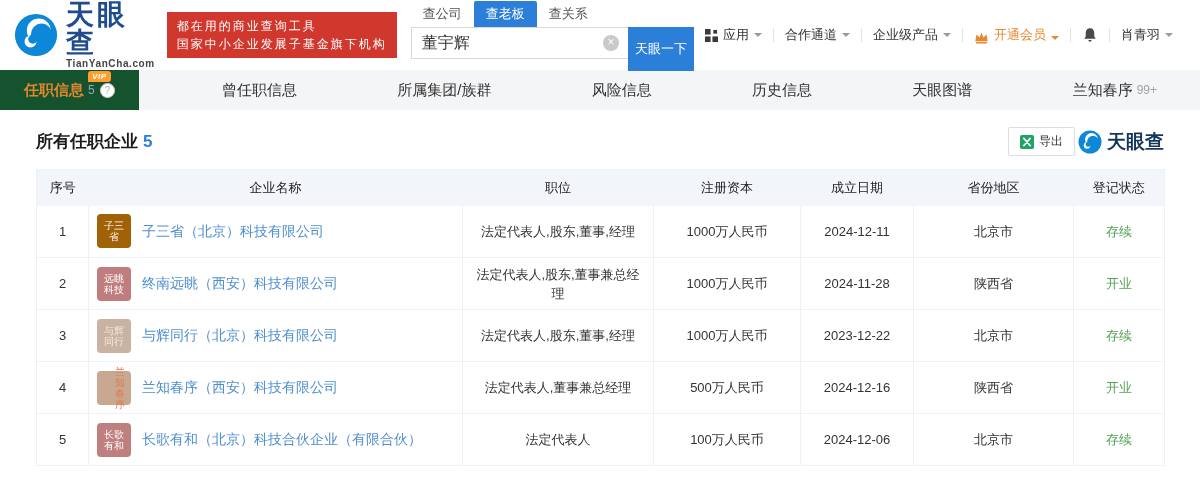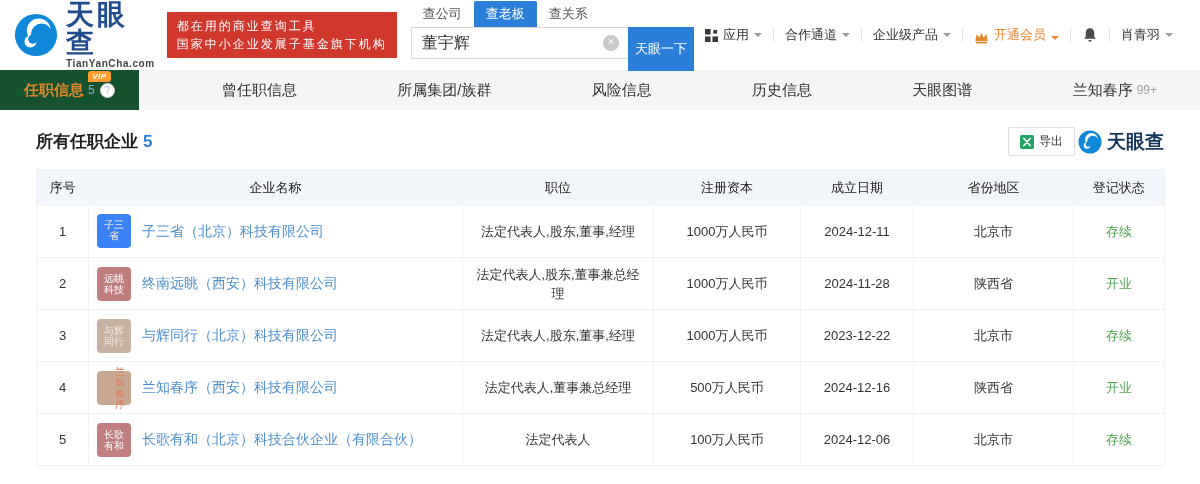--- a/index.html
+++ b/index.html
@@ -268,21 +268,21 @@
         <th>成立日期</th>
         <th>省份地区</th>
         <th>登记状态</th>
       </tr>
     </thead>
     <tbody id="rows-body">
   <tr>
     <td>1</td>
     <td class="company-cell">
       <div class="company-inner">
-        <span class="co-icon" style="background: #3b82f6; color: rgb(253, 243, 236); font-family: Liberation Mono, monospace;">
+        <span class="co-icon" style="background: #a16207; color: rgb(253, 243, 236);">
           <span class="l1">子三</span>
           <span class="l2">省</span>
         </span>
         <a class="co-link">子三省（北京）科技有限公司</a>
       </div>
     </td>
     <td>法定代表人,股东,董事,经理</td>
     <td>1000万人民币</td>
     <td>2024-12-11</td>
     <td>北京市</td>

